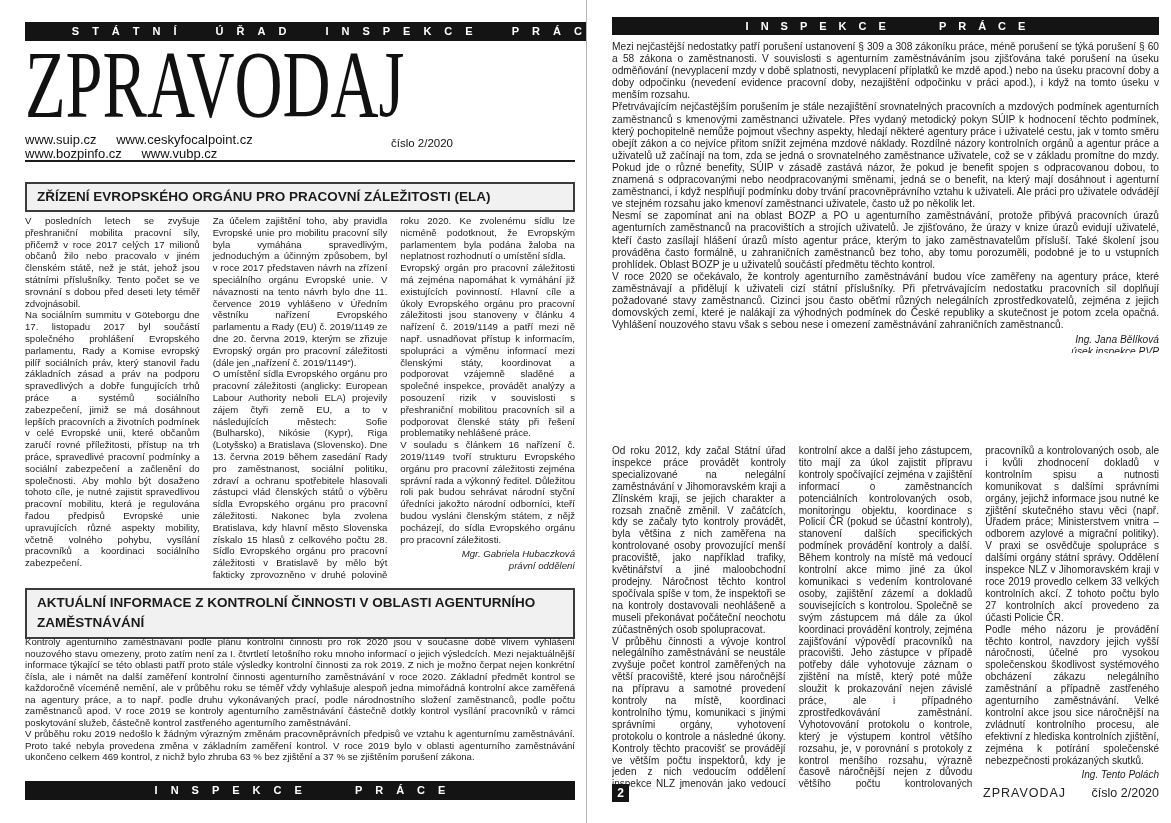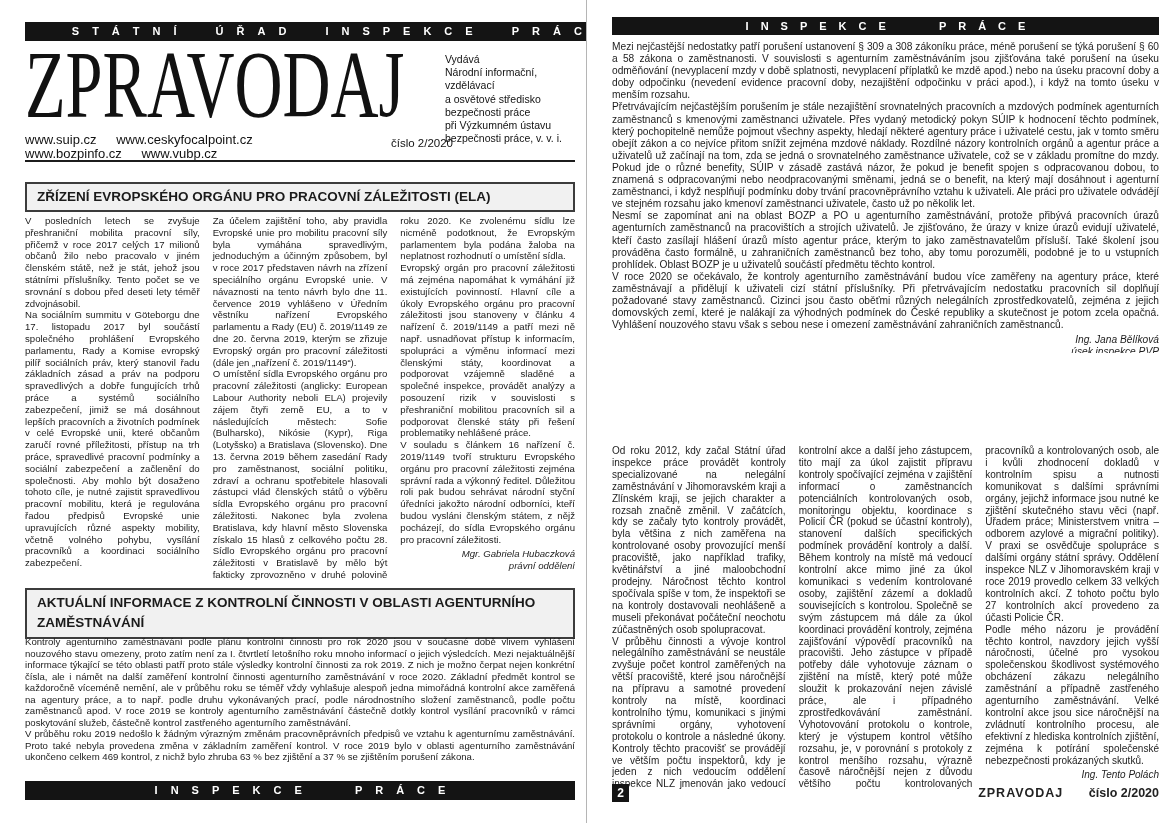--- a/index.html
+++ b/index.html
@@ -54,42 +54,33 @@
 
   #cont-body{left:26px;top:41px;width:547px;height:312px;font-size:10.2px;line-height:12.1px;}
   #art-nlz-title{left:26px;top:398px;width:547px;}
   #art-nlz-body{left:26px;top:445px;width:547px;height:348px;font-size:10px;line-height:11.9px;}
 
   .rp-footer{position:absolute;left:26px;right:12px;top:783px;height:20px;}
   .page-num{
     position:absolute;left:0;top:1px;width:17px;height:18px;background:#141414;
     color:#fff;font-weight:bold;font-size:12px;text-align:center;line-height:18px;
   }
-  .footer-right{position:absolute;right:0;top:3px;font-size:12.5px;color:#222;font-weight:bold;}
+  .footer-right{position:absolute;right:0;top:3px;font-size:12.5px;color:#222;}
   .footer-right .nl-name{letter-spacing:1px;}
   .footer-right .nl-issue{margin-left:22px;}
 </style>
 </head>
 <body>
 
 <div class="page" id="page-left">
 
   <div class="black-bar lp-head-bar">STÁTNÍ ÚŘAD INSPEKCE PRÁCE</div>
 
   <div class="masthead-title">ZPRAVODAJ</div>
 
-  <div class="publisher">
-    <div>Vydává</div>
-    <div>Národní informační,</div>
-    <div>vzdělávací</div>
-    <div>a osvětové středisko</div>
-    <div>bezpečnosti práce</div>
-    <div>při Výzkumném ústavu</div>
-    <div>bezpečnosti práce, v. v. i.</div>
-  </div>
 
   <div class="issue-no">číslo 2/2020</div>
 
   <div class="urls">
     <div>
       <span>www.suip.cz</span>
       <span>www.ceskyfocalpoint.cz</span>
     </div>
     <div>
       <span>www.bozpinfo.cz</span>

